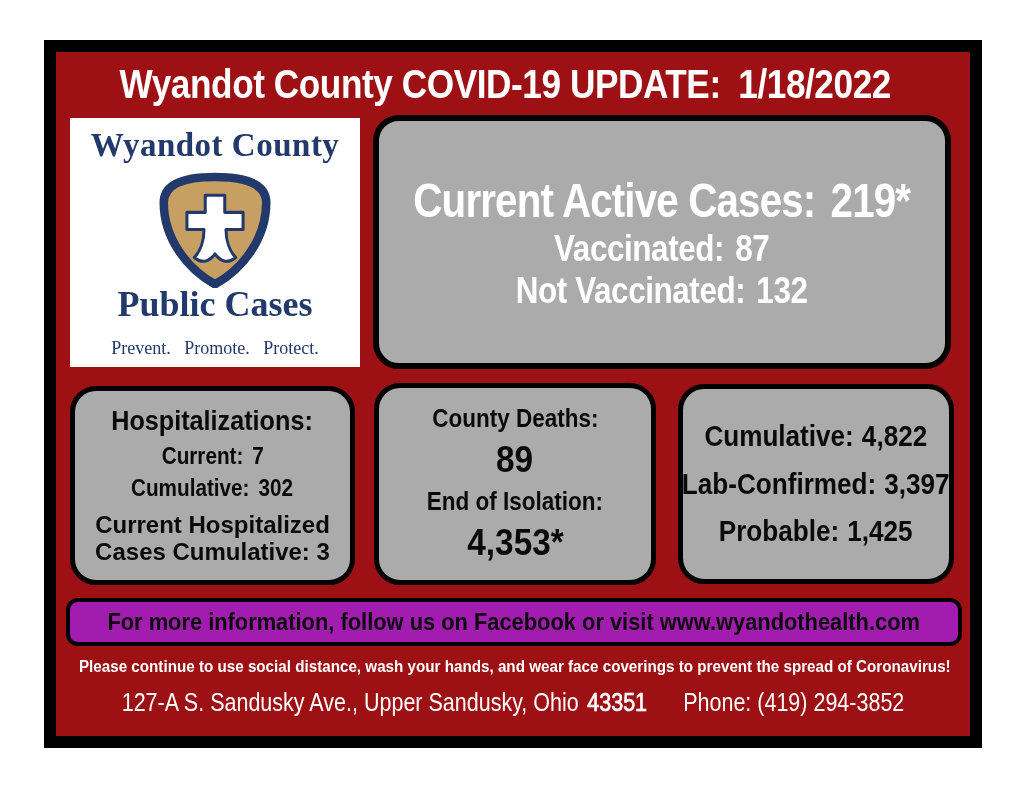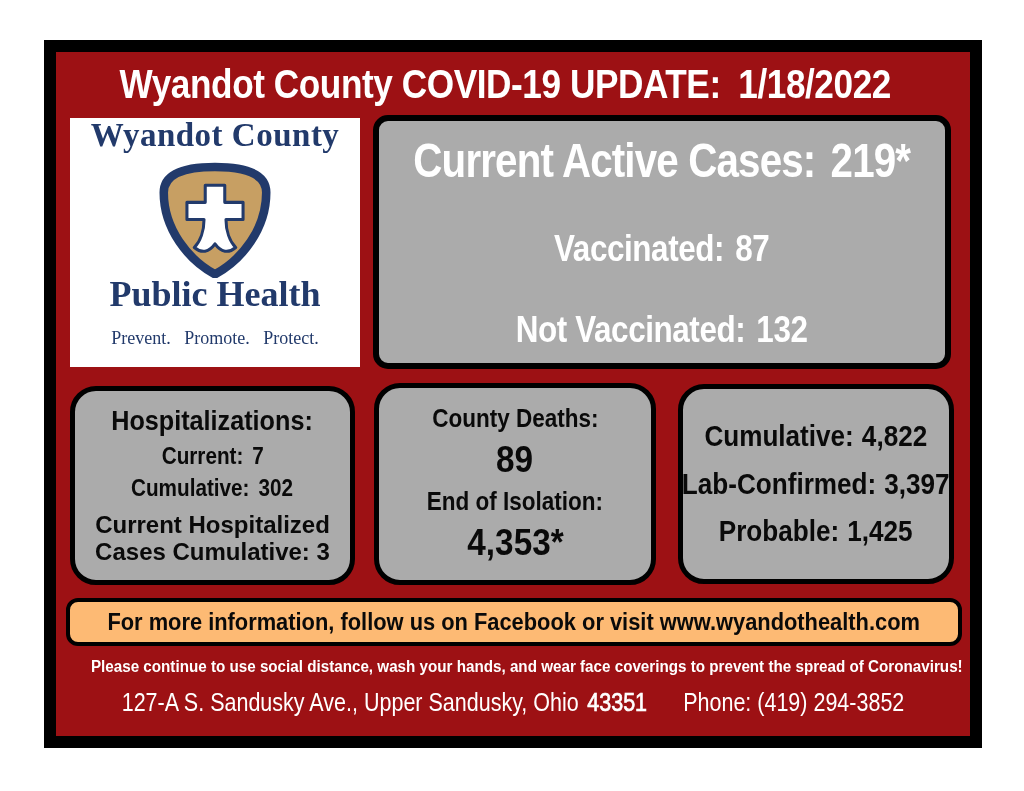--- a/index.html
+++ b/index.html
@@ -18,37 +18,37 @@
     position:absolute; left:0; top:6px; width:898px; height:52px;
     display:flex; align-items:center; justify-content:center;
     color:#fff; font-weight:bold; font-size:40px; letter-spacing:-0.5px;
   }
   .title-row .date { margin-left:20px; }
 
   
   .logo-card {
     position:absolute; left:14px; top:66px; width:290px; height:249px;
     background:#fff; display:flex; flex-direction:column; align-items:center;
-    color:#223a6b;
+    padding-top:10px; color:#223a6b;
     font-family:"Liberation Serif", serif; font-weight:bold; text-align:center;
   }
   .logo-org   { font-size:33px; letter-spacing:0.5px; line-height:1.05; }
   .logo-shield { width:128px; height:122px; margin-top:3px; }
   .logo-sub   { font-size:36px; margin-top:-2px; line-height:1.0; }
   .logo-tag   { font-size:18px; margin-top:16px; word-spacing:9px; font-weight:normal; }
 
   
   .panel {
     position:absolute; background:#ababab; border:5px solid #000; border-radius:26px;
     display:flex; flex-direction:column; align-items:center; color:#0a0a0a; font-weight:bold;
   }
   .active-panel {
     left:317px; top:63px; width:578px; height:254px;
-    border-width:6px; border-radius:15px;
-    justify-content:space-between; padding:12px 16px; color:#fff;
+    border-width:6px; border-radius:26px;
+    justify-content:center; padding:12px 16px; color:#fff;
   }
   .active-main  { font-size:48px; letter-spacing:-1px; }
   .active-main .val  { margin-left:18px; }
   .active-line  { font-size:37px; letter-spacing:-0.5px; }
   .active-line .val  { margin-left:13px; }
 
   .hosp-panel   { left:14px;  top:334px; width:285px; height:199px; justify-content:center; }
   .hosp-heading { font-size:28px; margin-bottom:4px; }
   .hosp-row     { font-size:23px; line-height:1.38; }
   .hosp-row .val { margin-left:10px; }
@@ -58,30 +58,30 @@
   .deaths-label { font-size:25px; }
   .deaths-value { font-size:37px; }
 
   .totals-panel { left:622px; top:332px; width:276px; height:200px; justify-content:space-evenly; padding:16px 0; }
   .totals-row   { font-size:29px; }
   .totals-row .val { margin-left:9px; }
 
   
   .info-bar {
     position:absolute; left:10px; top:546px; width:896px; height:48px;
-    background:#fdba74; border:4px solid #000; border-radius:12px;
+    background:#a21caf; border:4px solid #000; border-radius:12px;
     display:flex; align-items:center; justify-content:center;
     color:#0a0a0a; font-weight:bold; font-size:23px;
   }
   .info-bar .cond { transform:scaleX(0.95); }
 
   
   .notice-row {
     position:absolute; left:0; top:606px; width:914px; text-align:center;
-    color:#fff; font-weight:bold; font-size:16px;margin-left:12px;
+    color:#fff; font-weight:bold; font-size:16px;
   }
   .notice-row .cond { transform:scaleX(0.95); }
   .address-row {
     position:absolute; left:0; top:636px; width:914px;
     display:flex; justify-content:center;
     color:#fff; font-weight:normal; font-size:25px;
   }
   .address-row .cond { transform:scaleX(0.86); }
   .address-row .zip   { margin-left:10px; -webkit-text-stroke:0.7px #fff; }
   .address-row .phone { margin-left:42px; }
@@ -96,21 +96,21 @@
       <span>Wyandot County COVID-19 UPDATE:</span><span class="date">1/18/2022</span>
     </span>
   </div>
 
   <div class="logo-card">
     <div class="logo-org">Wyandot County</div>
     <svg class="logo-shield" viewBox="0 0 100 100">
       <path d="M50,97 C28,85 8,60 8,30 Q8,9 50,9 Q92,9 92,30 C92,60 72,85 50,97 Z" fill="#c79f63" stroke="#223a6b" stroke-width="7"></path>
       <path d="M42,24 L58,24 L58,38 L73,38 L73,52 L59,52 C59,61 62,70 67,75 C61,80 55,79 50,72 C45,79 39,80 33,75 C38,70 41,61 41,52 L27,52 L27,38 L42,38 Z" fill="#ffffff" stroke="#223a6b" stroke-width="2.5" stroke-linejoin="round"></path>
     </svg>
-    <div class="logo-sub">Public Health</div>
+    <div class="logo-sub">Public Cases</div>
     <div class="logo-tag">Prevent. Promote. Protect.</div>
   </div>
 
   <div class="panel active-panel">
     <div class="active-main">
       <span class="cond" style="transform:scaleX(0.84)">
         <span>Current Active Cases:</span><span class="val">219*</span>
       </span>
     </div>
     <div class="active-line">

